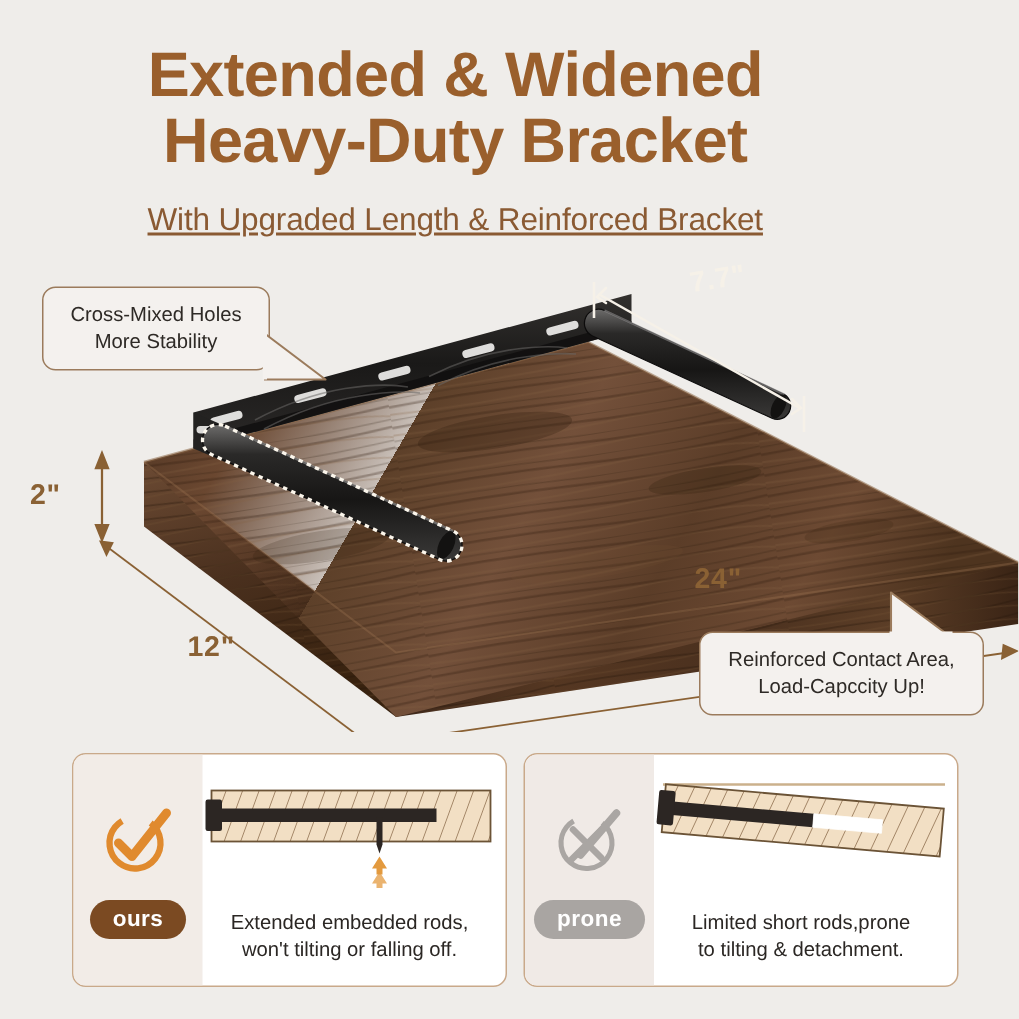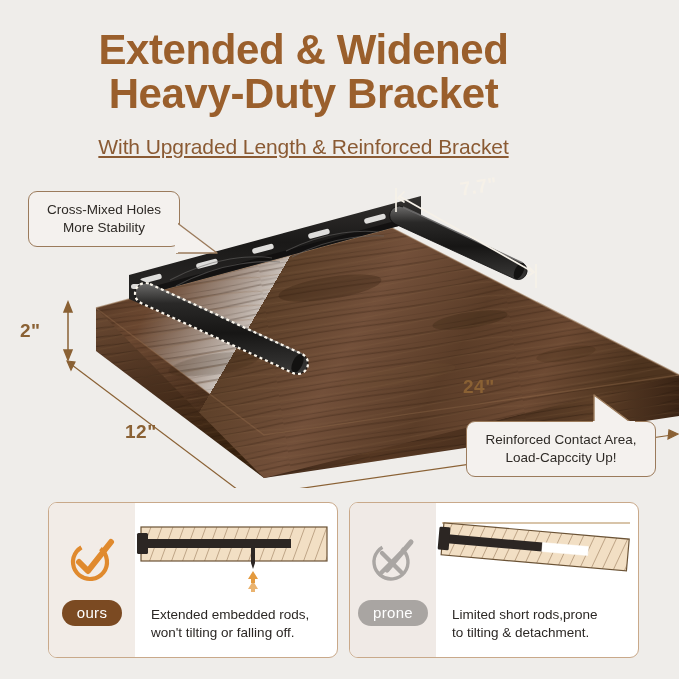--- a/index.html
+++ b/index.html
@@ -73,33 +73,33 @@
     position:absolute;left:0;top:0;bottom:0;width:86px;
     background:#f2ece7;
     display:flex;flex-direction:column;
     align-items:center;justify-content:center;gap:14px;
   }
   #panel-others .panel-badgecol{background:#f0eae6;}
   .badge-pill{
     border-radius:14px;
     padding:4px 15px 5px;
     color:#ffffff;
-    font-size:15px;font-weight:normal;
+    font-size:15px;font-weight:bold;
     letter-spacing:0.3px;
   }
   .pill-ours{background:#7b4a22;}
   .pill-others{background:#a9a5a2;}
   .panel-body{
     position:absolute;left:86px;right:0;top:0;bottom:0;
   }
   .panel-caption{
     position:absolute;left:0;right:6px;bottom:14px;
+    text-align:center;
     font-size:13.5px;line-height:1.38;
     color:#2b2724;
-    margin-left:16px;
   }
   .diagram{position:absolute;left:0;top:6px;width:204px;height:84px;}
 </style>
 </head>
 <body>
 
 <div id="stage">
 
   <div class="headline">
     <span>Extended &amp; Widened</span>

